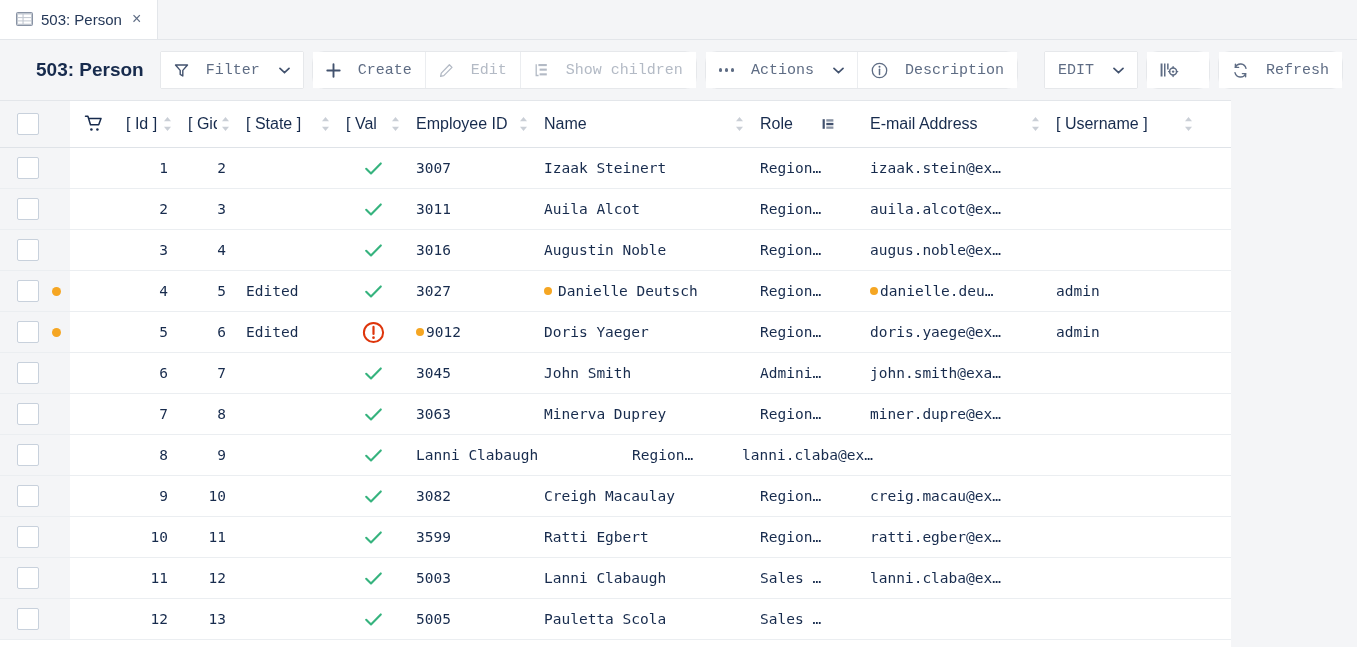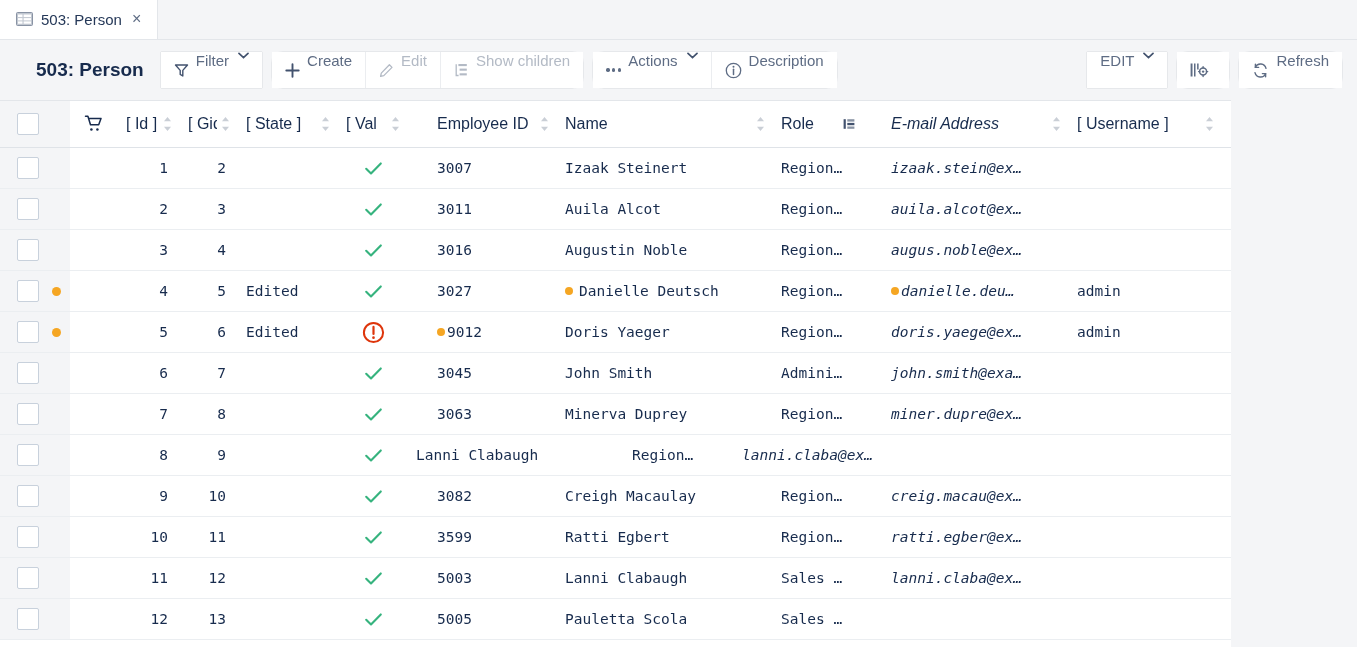--- a/index.html
+++ b/index.html
@@ -62,30 +62,31 @@
     display: flex;
     align-items: stretch;
     background: #ffffff;
     border: 1px solid #e6e8eb;
     height: 38px;
     border-radius: 2px;
   }
   .btn-group + .btn-group { margin-left: 8px; border-radius: 12px; }
   .tbtn {
     display: flex;
-    gap: 7px;
+    align-items: center;
+    gap: 17px;
     padding: 0 13px;
     font-size: 15px;
     color: #5e6c84;
     background: #ffffff;
     border: none;
     border-right: 1px solid #ebedf0;
     cursor: pointer;
     white-space: nowrap;
-    font-family: Liberation Sans, sans-serif;
+    font-family: Liberation Mono, monospace;
   }
   .tbtn:last-child { border-right: none; }
   .tbtn.disabled { color: #b3bac5; cursor: default; }
   .tbtn .ic { display: flex; align-items: center; flex: 0 0 auto; }
   .chev {
     width: 11px; height: 7px; flex: 0 0 auto; margin-left: 2px;
   }
   .toolbar-right {
     position: absolute;
     right: 14px;
@@ -162,24 +163,24 @@
     top: 50%;
     margin-top: -4.5px;
   }
   .col-cart { width: 48px; flex: 0 0 48px; display:flex; align-items:center; justify-content:center; }
 
   
   .c-id      { width: 62px;  flex: 0 0 62px;  }
   .c-gid     { width: 58px;  flex: 0 0 58px;  }
   .c-state   { width: 100px; flex: 0 0 100px; }
   .c-val     { width: 70px;  flex: 0 0 70px;  }
-  .c-emp     { width: 128px; flex: 0 0 128px; margin-left: 21px; }
+  .c-emp     { width: 128px; flex: 0 0 128px; }
   .c-name    { width: 216px; flex: 0 0 216px; }
   .c-role    { width: 110px; flex: 0 0 110px; gap: 24px; }
-  .c-email   { width: 186px; flex: 0 0 186px; font-style: italic; }
+  .c-email   { width: 186px; flex: 0 0 186px; }
   .c-user    { width: 153px; flex: 0 0 153px; }
 
   .row {
     display: flex;
     height: 41px;
     align-items: center;
     border-bottom: 1px solid #ebeef1;
     background: #ffffff;
   }
   .cell {

